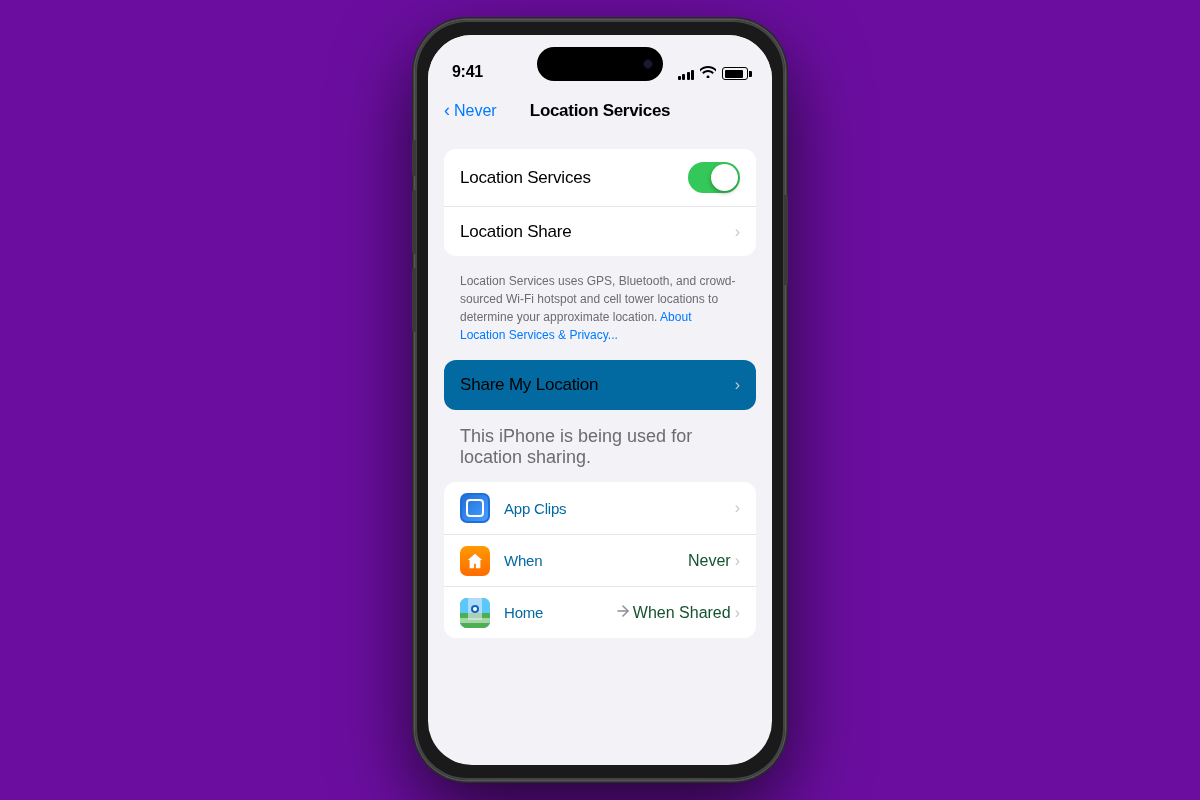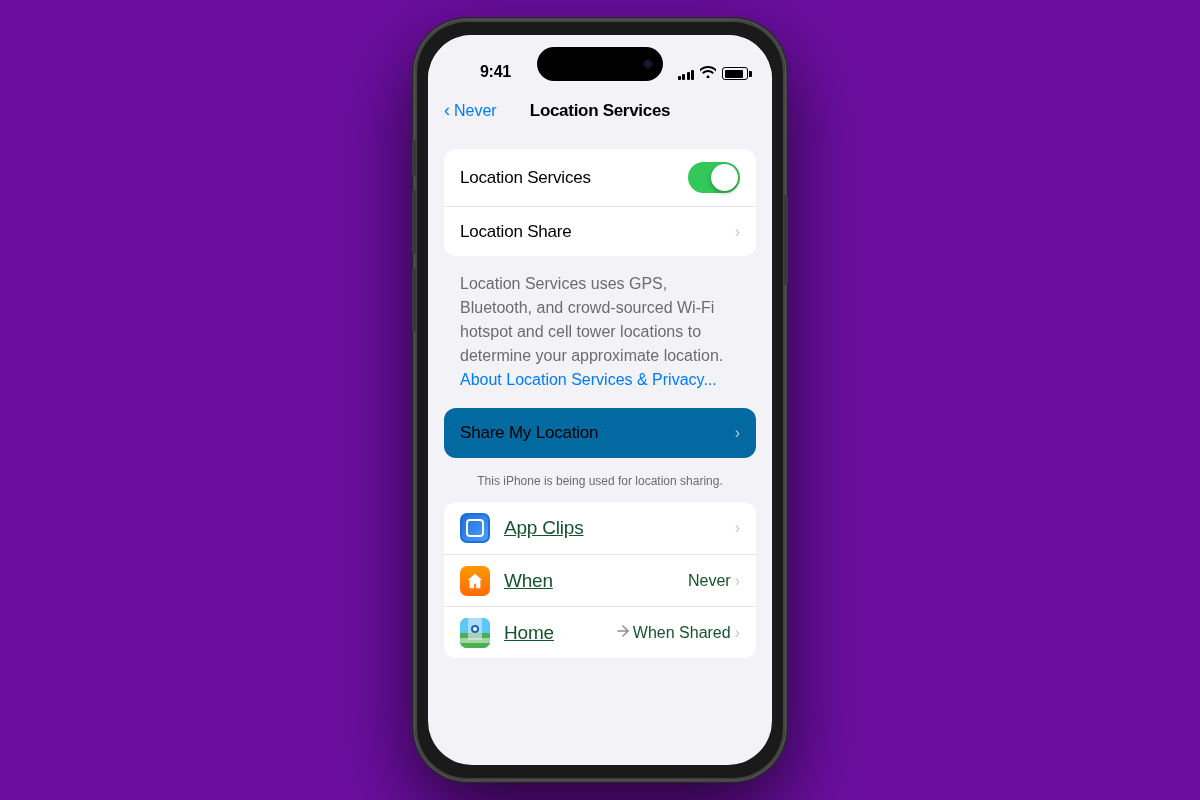--- a/index.html
+++ b/index.html
@@ -114,21 +114,20 @@
       background: #1a1a2e;
       border-radius: 50%;
       border: 1.5px solid #0a0a1a;
     }
 
     .time {
       font-size: 16px;
       font-weight: 600;
       color: #000;
       letter-spacing: -0.3px;
-      margin-left: 28px;
     }
 
     .status-icons {
       display: flex;
       align-items: center;
       gap: 6px;
     }
 
     .signal-bars {
       display: flex;
@@ -279,44 +278,43 @@
 
     
     .chevron {
       color: #c7c7cc;
       font-size: 16px;
       font-weight: 400;
     }
 
     
     .description-text {
-      font-size: 16px;
+      font-size: 12px;
       color: #6c6c70;
       line-height: 1.5;
       padding: 8px 16px 16px;
     }
 
     .description-text a {
       color: #007aff;
       text-decoration: none;
     }
 
     
     .share-card {
       background: #0369a1;
       border-radius: 12px;
       overflow: hidden;
       margin-bottom: 8px;
     }
 
     .share-description {
-      font-size: 12px;
+      font-size: 18px;
       color: #6c6c70;
       padding: 8px 16px 14px;
-      text-align: center;
     }
 
     
     .app-list-card {
       background: #fff;
       border-radius: 12px;
       overflow: hidden;
     }
 
     .app-row {
@@ -360,25 +358,24 @@
       background: linear-gradient(180deg, #ff9a00, #ff6b00);
     }
 
     .maps-icon {
       background: linear-gradient(135deg, #4CAF50 0%, #8BC34A 40%, #60a5fa 60%, #3b82f6 100%);
       overflow: hidden;
       position: relative;
     }
 
     .app-name {
-      font-size: 19px;
-      color: #14532d;
+      font-size: 15px;
+      color: #0369a1;
       flex: 1;
       letter-spacing: -0.2px;
-      text-decoration: underline;
     }
 
     .app-row-right {
       display: flex;
       align-items: center;
       gap: 4px;
     }
 
     .status-text {
       font-size: 16px;

